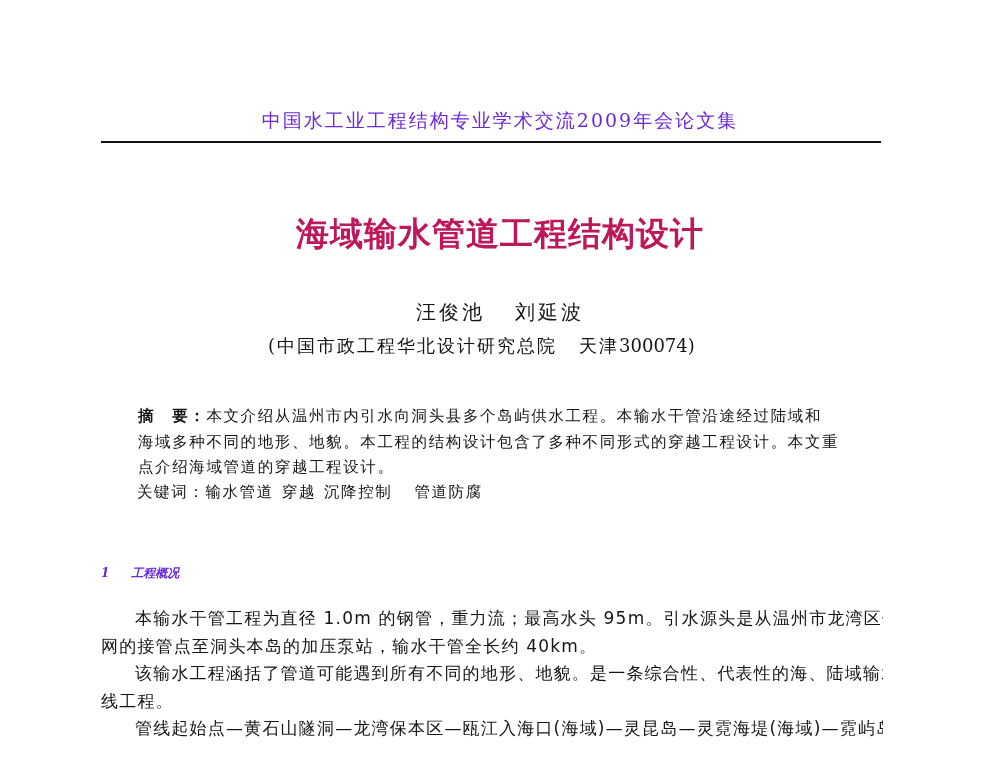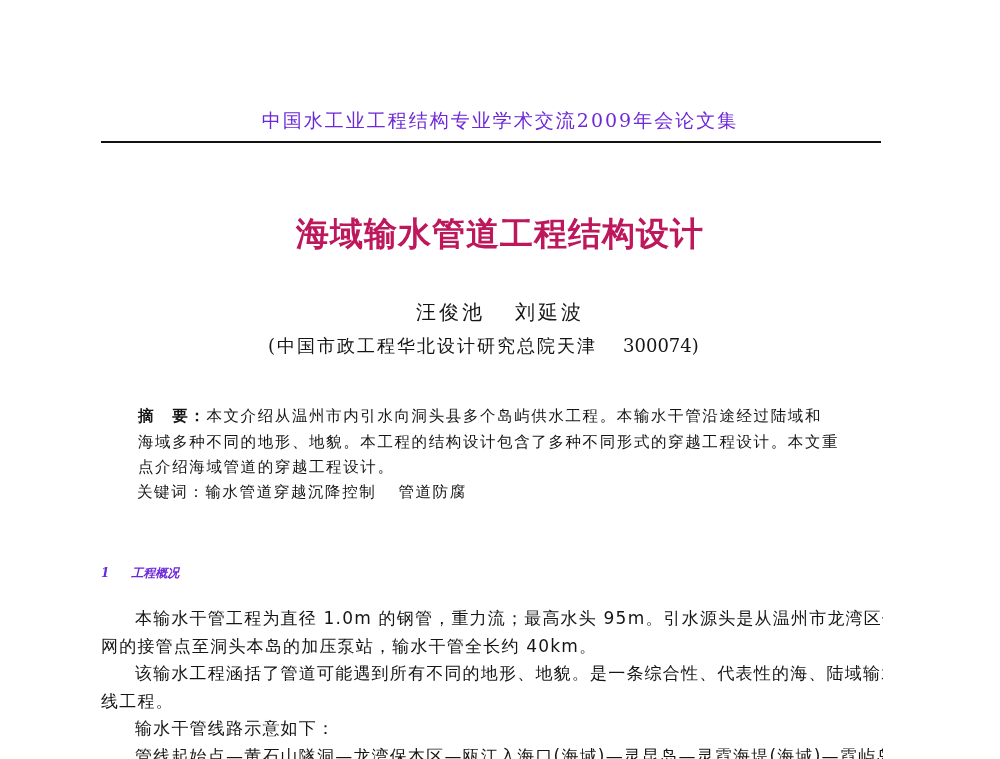--- a/index.html
+++ b/index.html
@@ -66,22 +66,22 @@
   .authors span + span { margin-left: 30px; }
   .affiliation {
     position: absolute;
     top: 334px;
     left: 268px;
     font-size: 18px;
     letter-spacing: 2px;
     color: #151515;
     white-space: nowrap;
   }
-  .affiliation .city { }
-  .affiliation .zip { margin-left: 26px; letter-spacing: 0; }
+  .affiliation .city { margin-left: 22px; }
+  .affiliation .zip { letter-spacing: 0; }
   .abstract {
     position: absolute;
     top: 404px;
     left: 138px;
     width: 720px;
     font-size: 15.5px;
     line-height: 25.5px;
     letter-spacing: 1.6px;
     color: #151515;
   }
@@ -96,21 +96,21 @@
     left: 137px;
     font-size: 15.5px;
     letter-spacing: 1.6px;
     white-space: nowrap;
     color: #151515;
   }
   .keywords .label {
     font-weight: normal;
     font-family: "DejaVu Sans", "Liberation Sans", sans-serif;
   }
-  .keywords .kw + .kw { }
+  .keywords .kw + .kw { margin-left: 8px; }
   .keywords .kw.wide { margin-left: 22px; }
   .section-heading {
     position: absolute;
     top: 565px;
     left: 101px;
     font-size: 12px;
     font-weight: bold;
     font-family: "DejaVu Sans", "Liberation Sans", sans-serif;
     color: #6d28d9;
     font-style: italic;
@@ -160,17 +160,16 @@
 
   <div class="section-heading">
     <span class="num">1</span><span>工程概况</span>
   </div>
 
   <div class="body-text">
     <div class="line indent">本输水干管工程为直径 1.0m 的钢管，重力流；最高水头 95m。引水源头是从温州市龙湾区供水管</div>
     <div class="line">网的接管点至洞头本岛的加压泵站，输水干管全长约 40km。</div>
     <div class="line indent">该输水工程涵括了管道可能遇到所有不同的地形、地貌。是一条综合性、代表性的海、陆域输水管</div>
     <div class="line">线工程。</div>
-    <div class="line indent">输水干管线路示意如下：</div>
     <div class="line indent">管线起始点—黄石山隧洞—龙湾保本区—瓯江入海口(海域)—灵昆岛—灵霓海堤(海域)—霓屿岛—海</div>
   </div>
 
 </div>
 
 </body></html>

